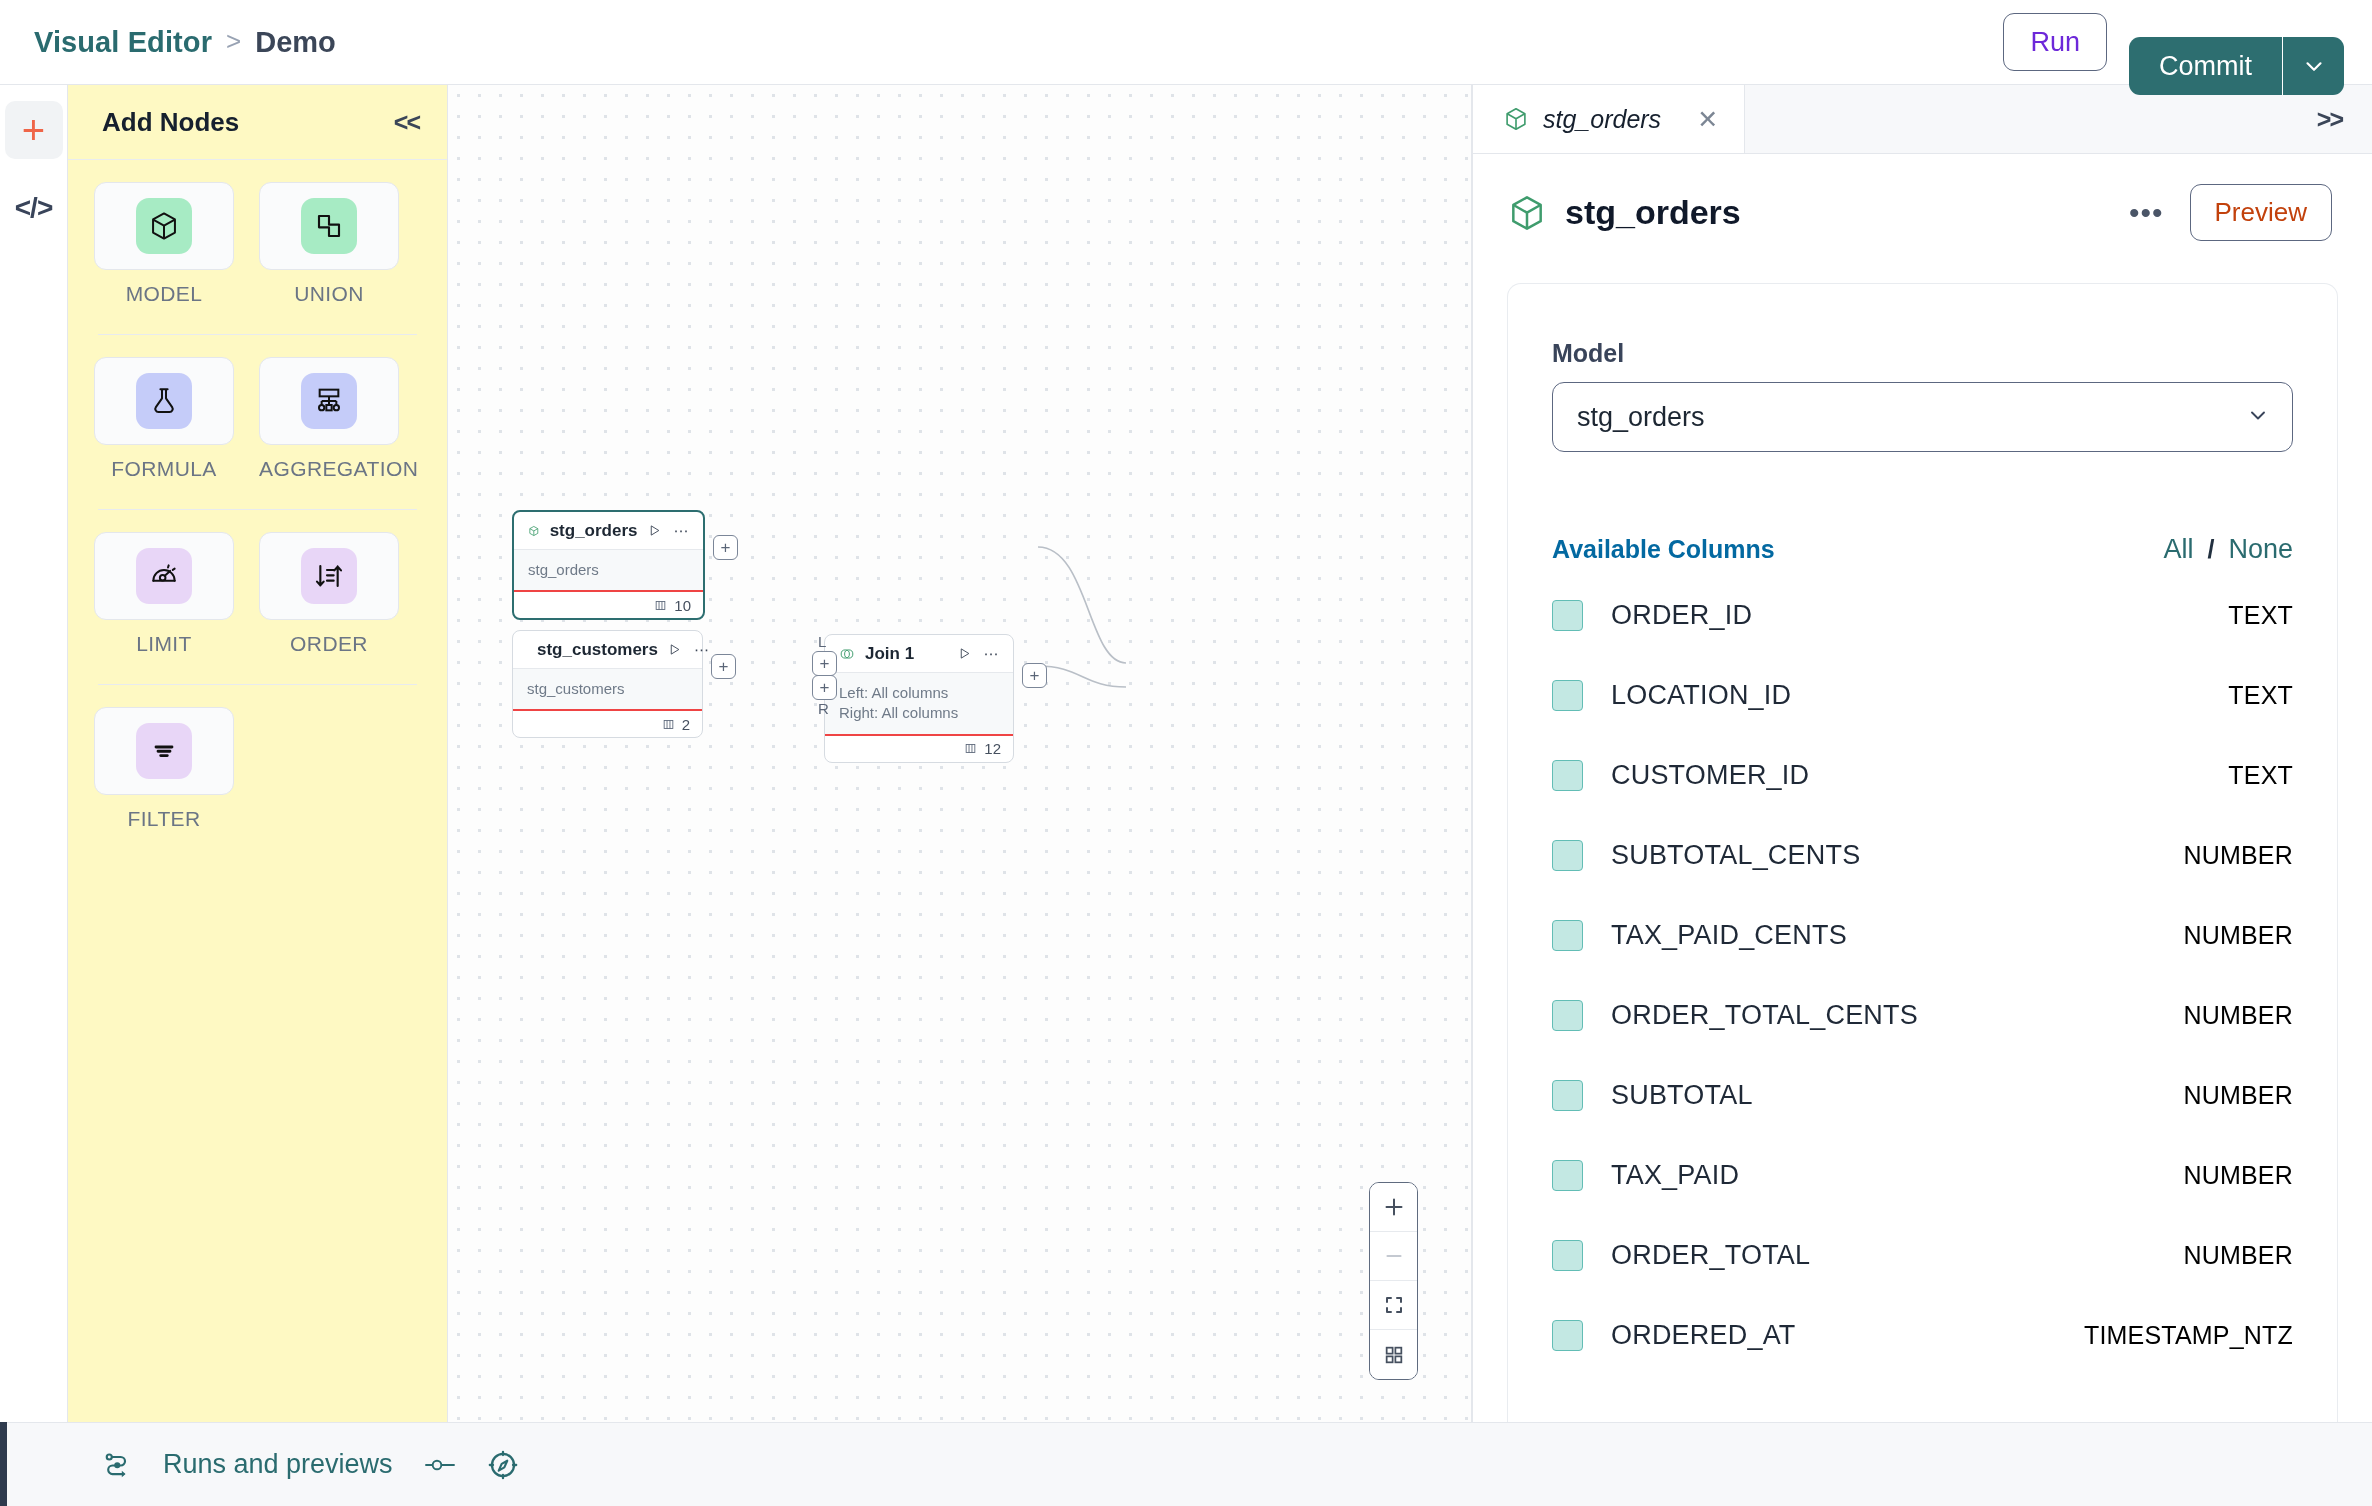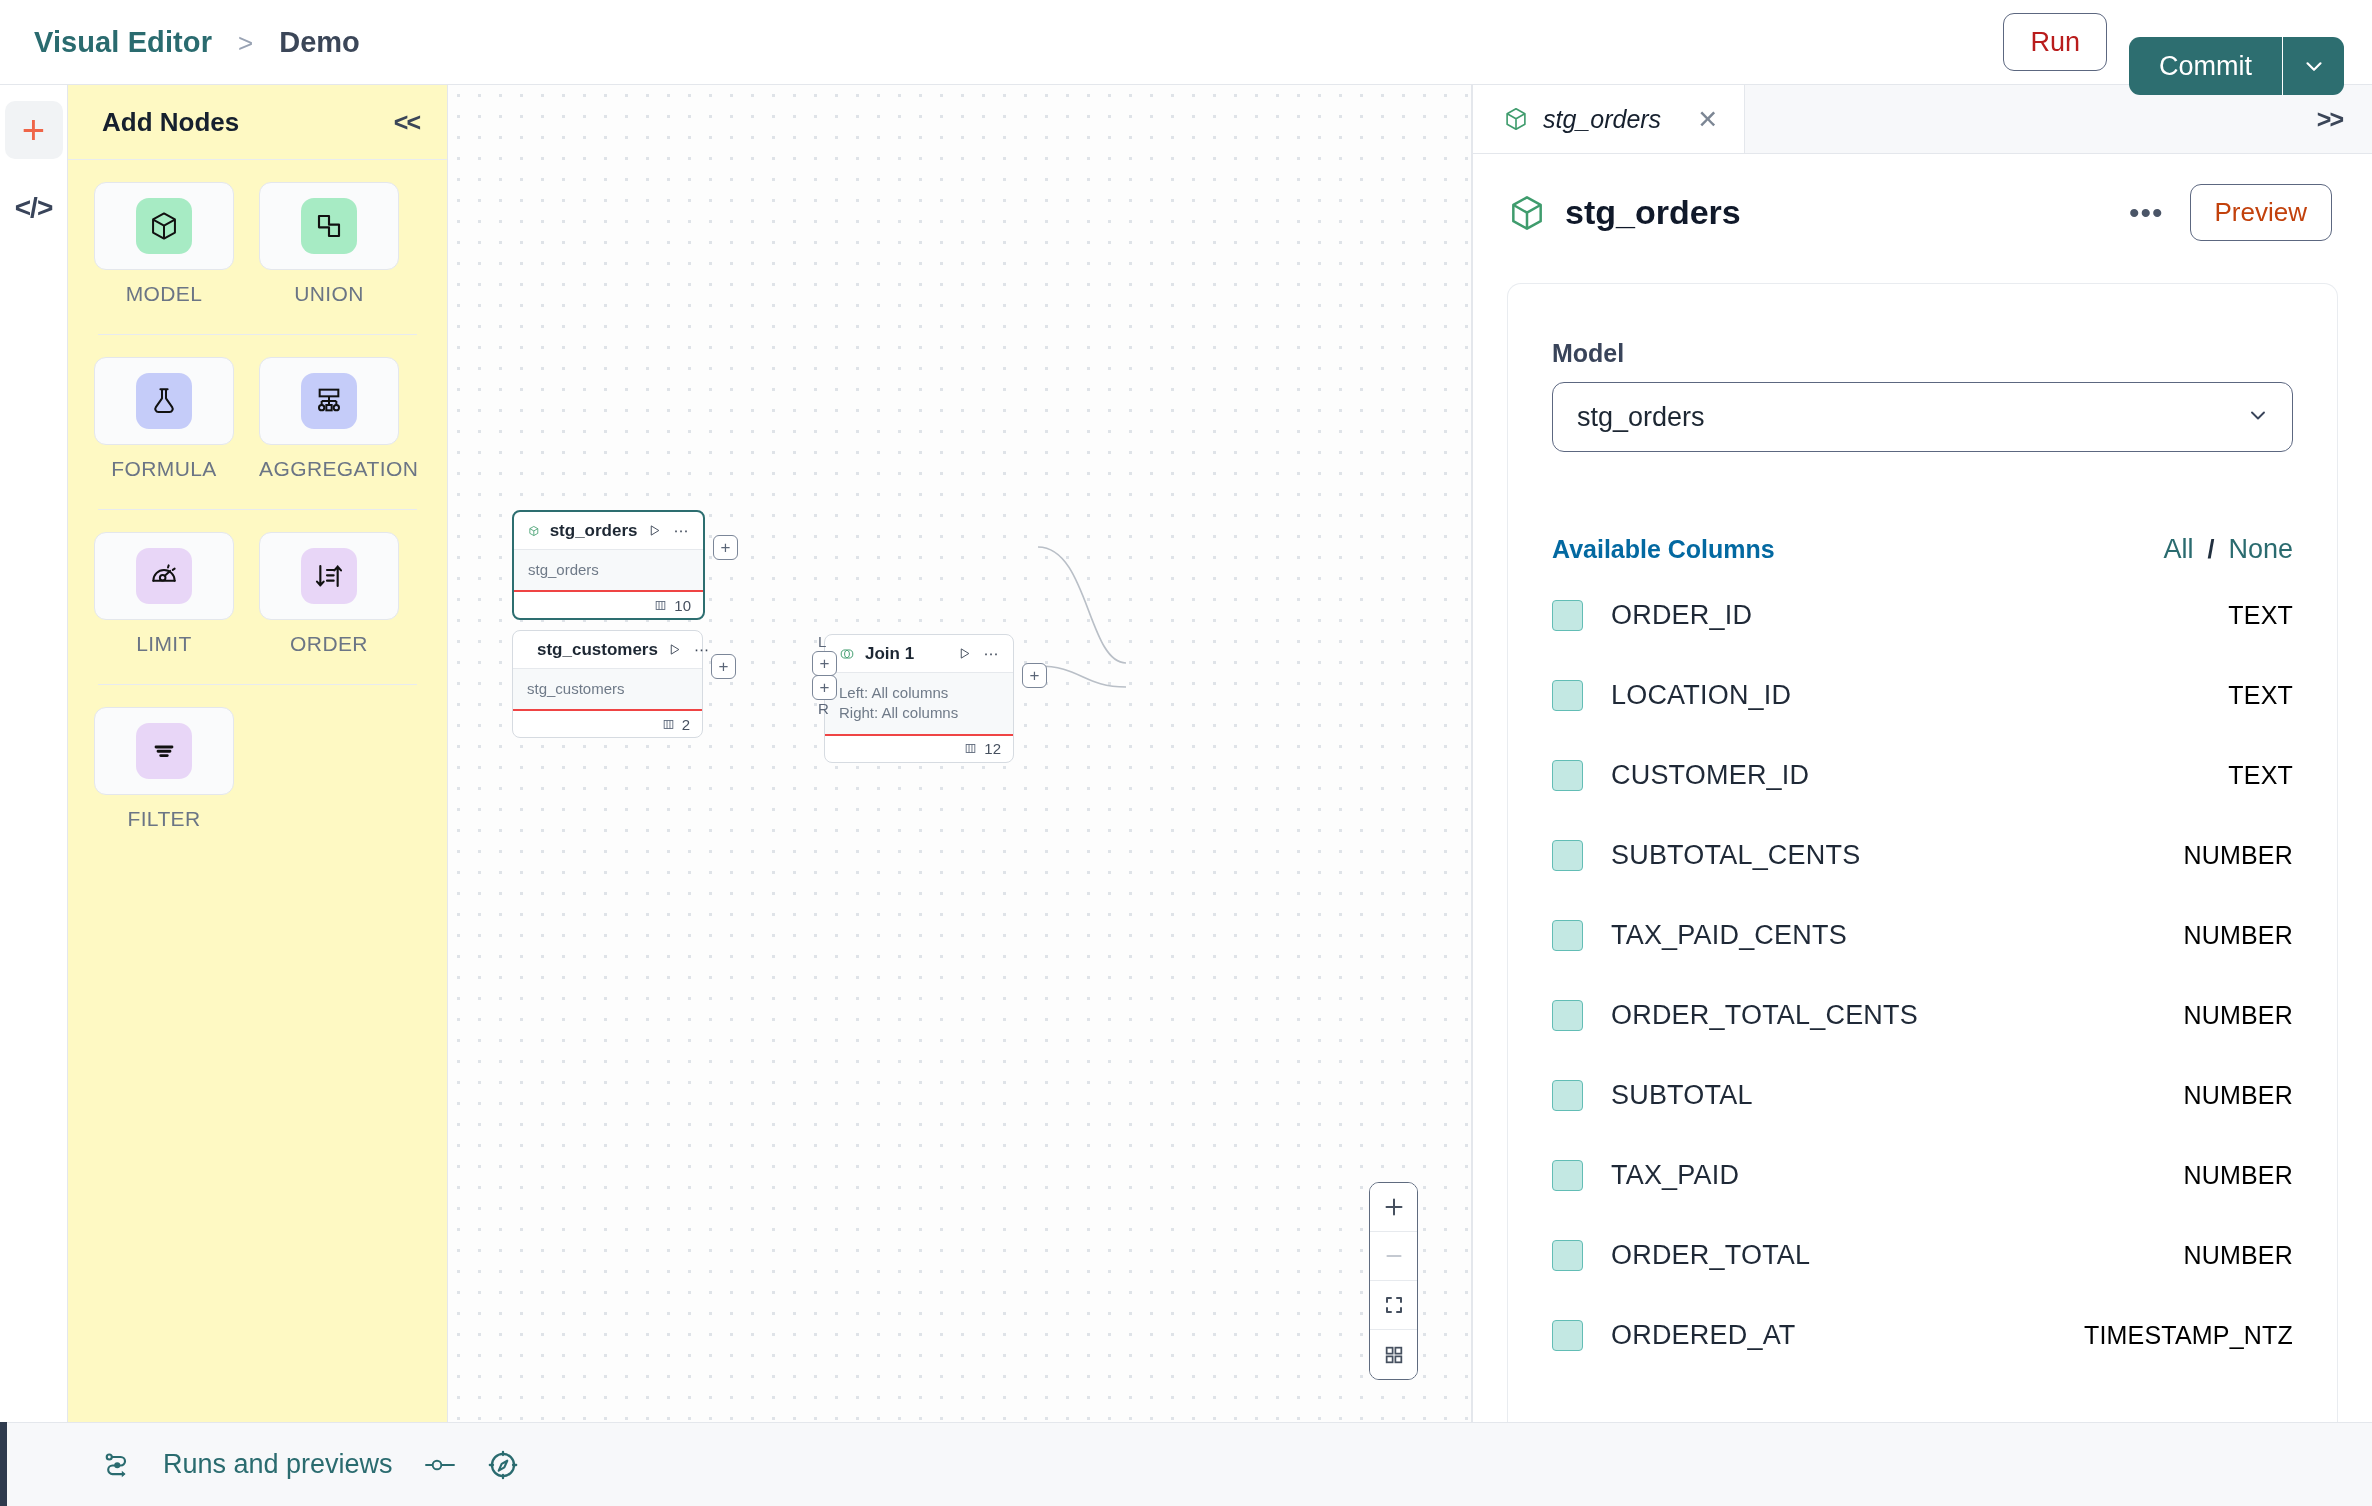--- a/index.html
+++ b/index.html
@@ -18,29 +18,29 @@
     display: flex; align-items: center;
     background: #ffffff;
     border-bottom: 1px solid #e4e7ec;
     padding: 0 28px 0 0;
     position: relative; z-index: 5;
   }
   .edge-rail {
     position: absolute; left: 0; top: 0; width: 7px; height: 1506px;
     background: #2e3a4d;
   }
-  .breadcrumb { display: flex; align-items: flex-end; gap: 26px; padding-left: 34px; }
+  .breadcrumb { display: flex; align-items: flex-start; gap: 14px; padding-left: 34px; }
   .bc-root { color: #2a6b6f; font-size: 29px; font-weight: 700; letter-spacing: .1px; }
   .bc-sep { color: #98a2b3; font-size: 26px; font-weight: 400; }
   .bc-leaf { color: #3b4658; font-size: 29px; font-weight: 700; }
   .topbar-actions { margin-left: auto; display: flex; align-items: center; gap: 22px; }
   .btn-run {
     height: 58px; padding: 0 26px;
     border: 1.6px solid #5c6780; border-radius: 11px;
-    background: #fff; color: #b91c1c;
+    background: #fff; color: #6d28d9;
     font-size: 27px; font-family: inherit; cursor: pointer;
     display: flex; align-items: center;
   }
   .commit-group { display: flex; border-radius: 11px; overflow: hidden; background: #2d6e70; margin-top: 48px; }
   .btn-commit {
     height: 58px; padding: 0 30px; border: none; background: transparent;
     color: #fff; font-size: 27px; font-family: inherit; cursor: pointer;
     display: flex; align-items: center;
   }
   .btn-commit-caret {

